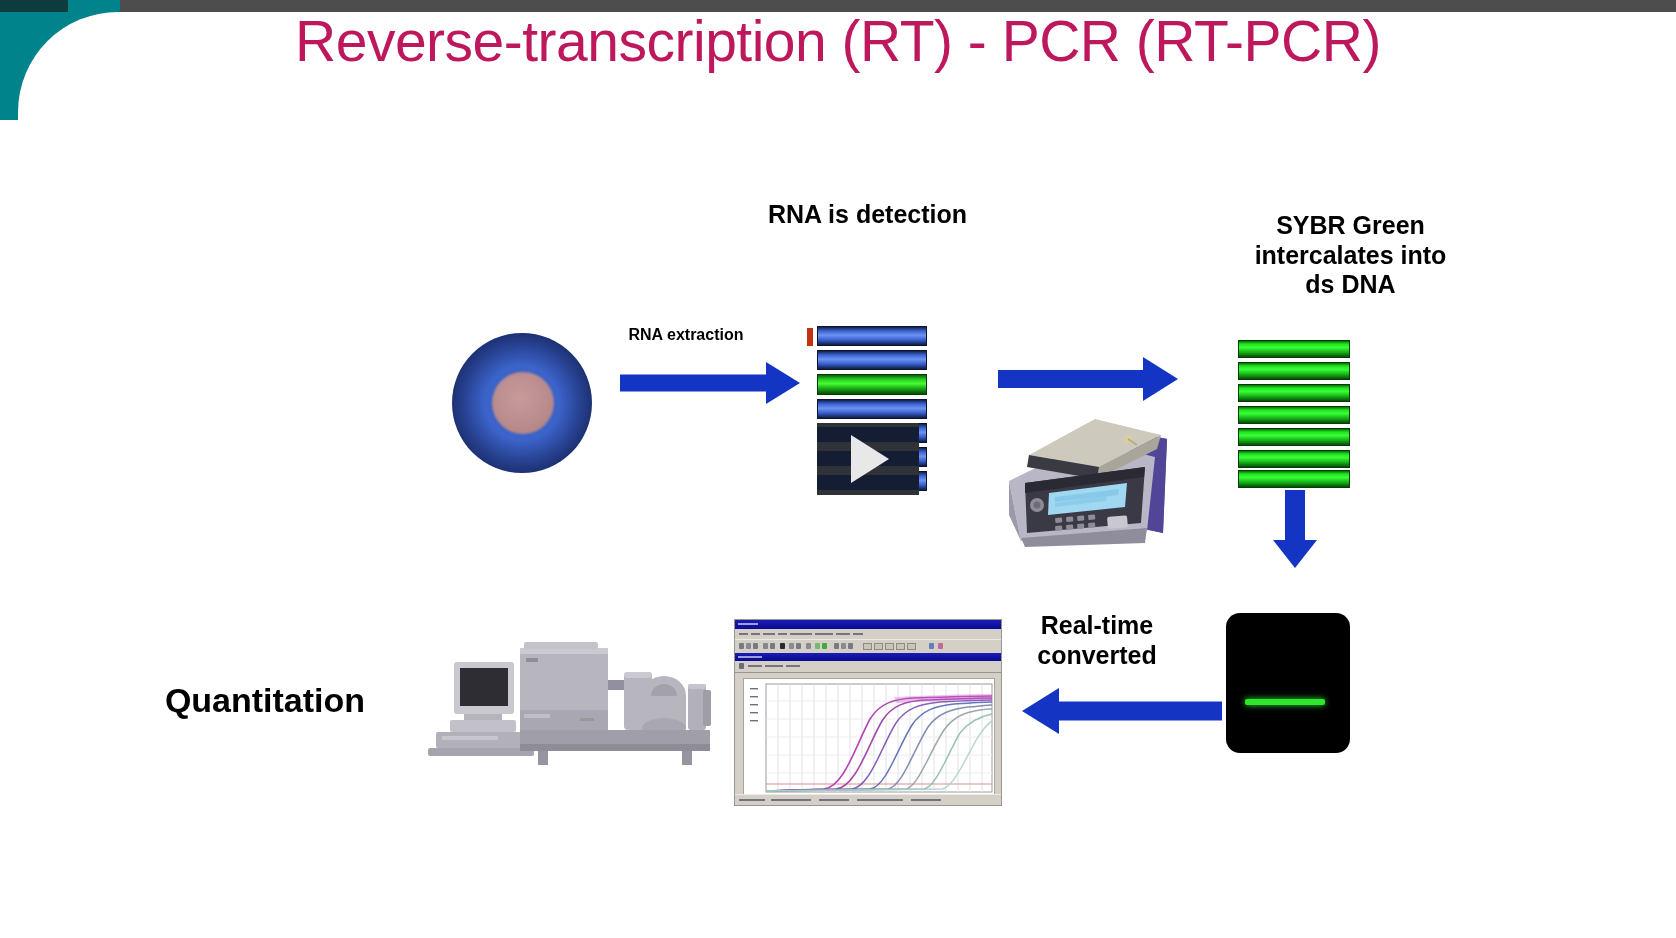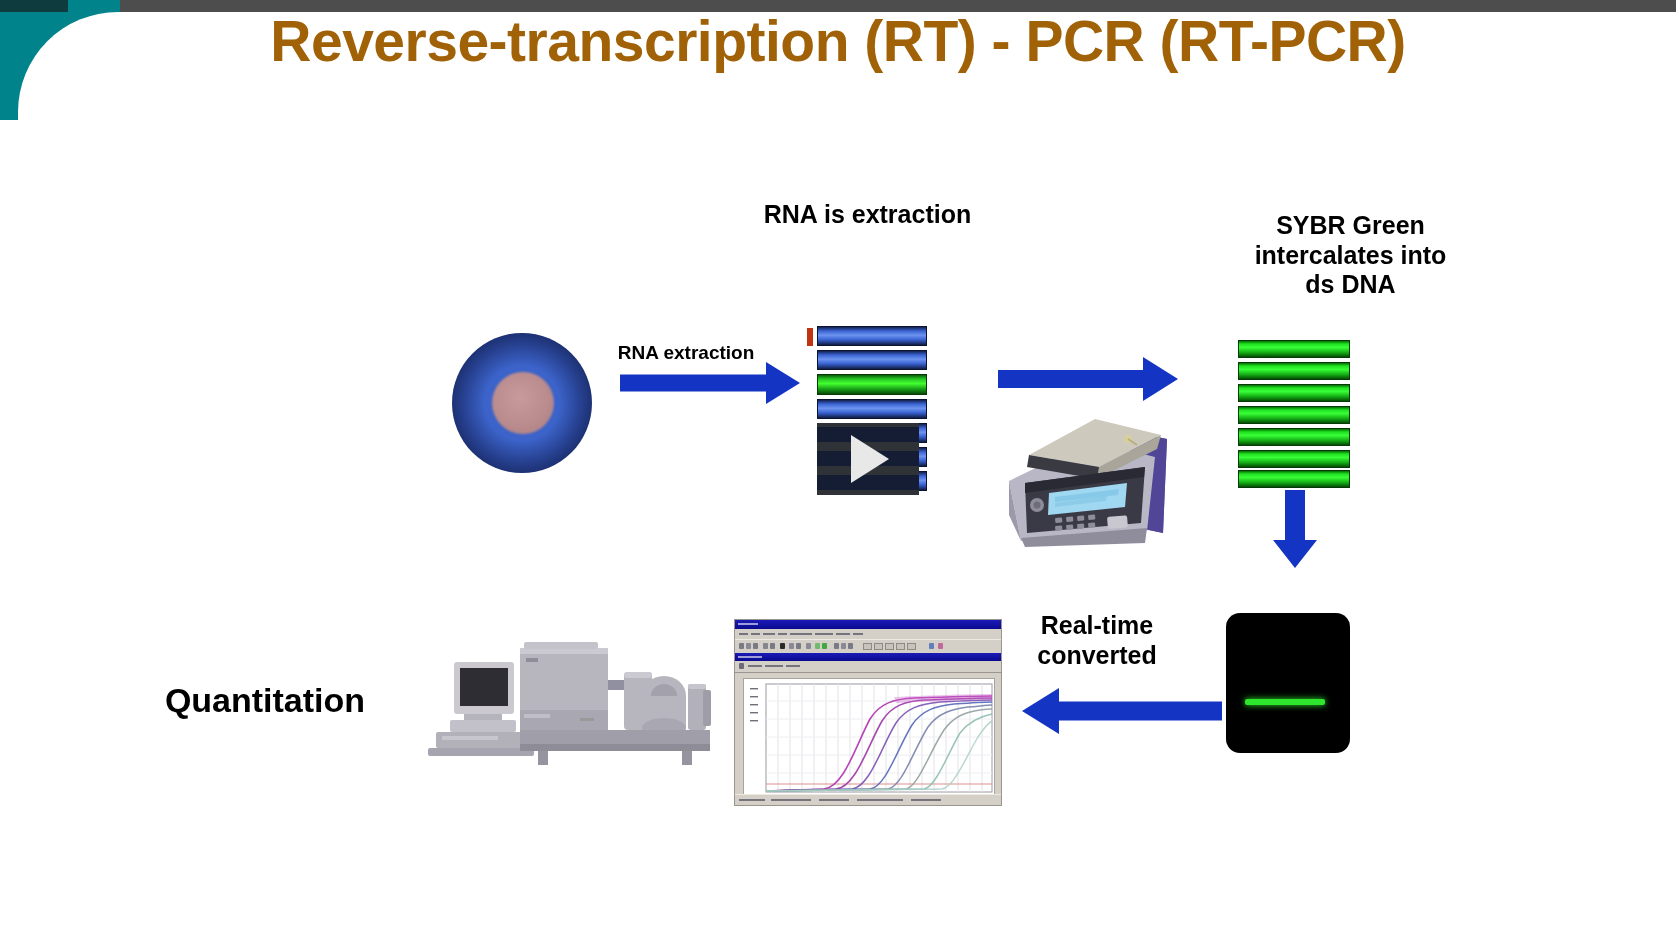--- a/index.html
+++ b/index.html
@@ -56,22 +56,22 @@
     background: #0d3b3e;
   }
 
   
   .title {
     position: absolute;
     left: 0; top: 8px;
     width: 1676px;
     text-align: center;
     font-size: 57px;
-    font-weight: bold;
-    color: #a16207;
+    font-weight: normal;
+    color: #be185d;
     letter-spacing: -0.5px;
     white-space: nowrap;
   }
 
   
   .cap {
     position: absolute;
     font-weight: bold;
     color: #000000;
     text-align: center;
@@ -279,29 +279,29 @@
     <div class="fill"></div>
     <div class="cut"></div>
     <div class="darkcap"></div>
   </div>
 
   <div class="title">Reverse-transcription (RT) - PCR  (RT-PCR)</div>
 
   <div class="cell" style="left:452px; top:333px; width:140px; height:140px;"></div>
   <div class="nucleus" style="left:492px; top:372px; width:62px; height:62px;"></div>
 
-  <div class="cap" style="left:596px; top:342px; width:180px; font-size:19px;">RNA extraction</div>
+  <div class="cap" style="left:596px; top:326px; width:180px; font-size:16px;">RNA extraction</div>
 
   <div class="arrow-right" style="left:620px; top:362px; width:180px; height:42px;">
     <div class="shaft" style="width:148px; height:17px;"></div>
     <div class="head" style="border-width:21px 0 21px 34px;"></div>
   </div>
 
   <div class="cap" style="left:740px; top:200px; width:255px; font-size:25px;">
-    <div>RNA is extraction</div>
+    <div>RNA is detection</div>
   </div>
 
   <div class="red-tick" style="left:807px; top:328px; width:6px; height:18px;"></div>
 
   <div class="band-stack" style="left:817px; top:326px; width:110px; height:170px;">
     <div class="band blue" style="top:0px;   width:110px; height:20px;"></div>
     <div class="band blue" style="top:24px;  width:110px; height:20px;"></div>
     <div class="band green" style="top:48px;  width:110px; height:21px;"></div>
     <div class="band blue" style="top:73px;  width:110px; height:20px;"></div>
     <div class="band blue" style="top:97px;  width:110px; height:20px;"></div>

